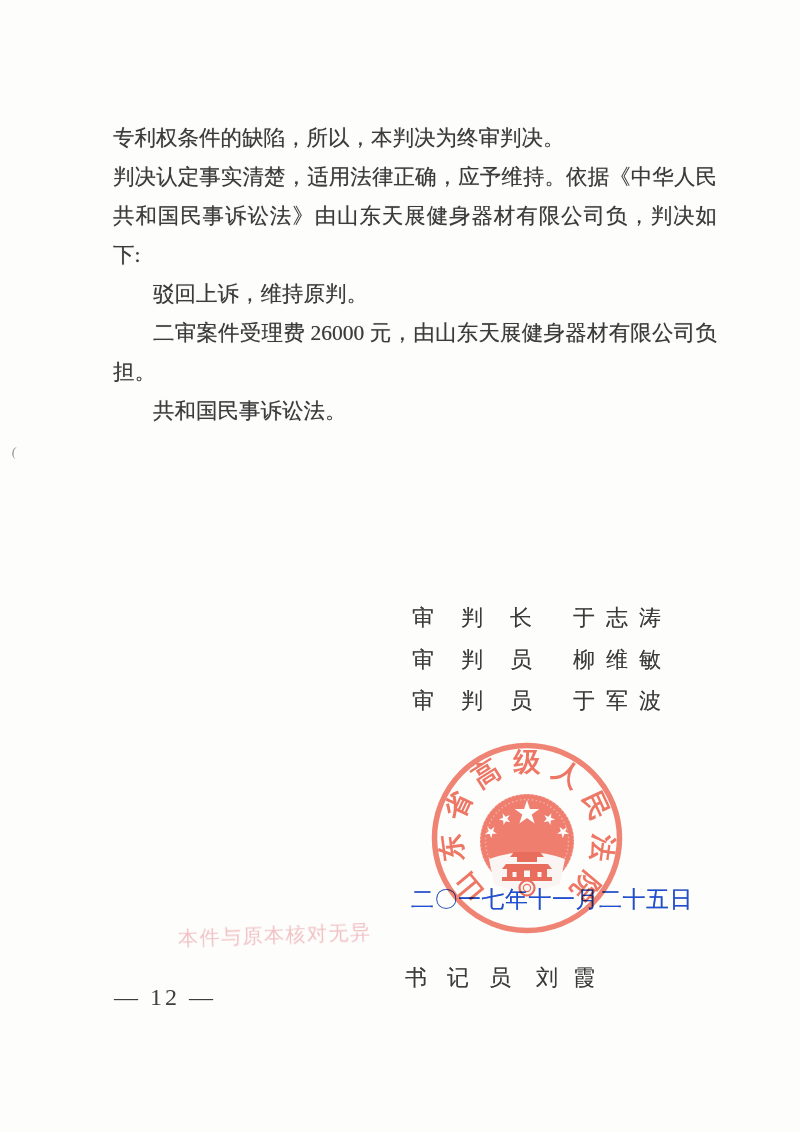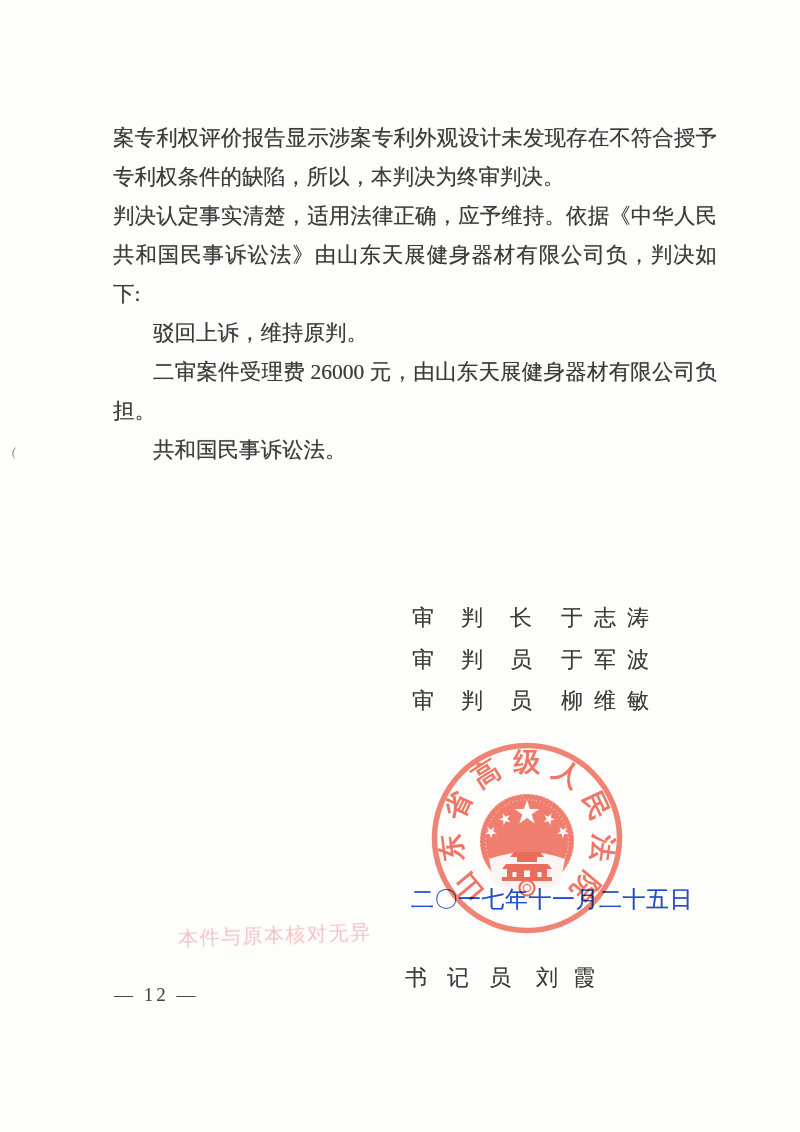--- a/index.html
+++ b/index.html
@@ -18,21 +18,21 @@
   .indent{text-indent:40px;}
   .full{white-space:normal;text-align:justify;text-align-last:justify;}
   
   .signatures{
     position:absolute;left:412px;top:597px;
     font-size:22px;line-height:41.5px;
     text-shadow:0 0 .6px rgba(59,59,59,.55);
   }
   .sig-row{white-space:nowrap;}
   .sig-title{letter-spacing:27px;}
-  .sig-name{letter-spacing:11px;margin-left:2px;}
+  .sig-name{letter-spacing:11px;margin-left:14px;}
   
   .date-line{
     position:absolute;left:411px;top:884px;
     font-size:23px;letter-spacing:.5px;color:#1d4ed8;
     text-shadow:0 0 .6px rgba(70,70,70,.55);white-space:nowrap;
   }
   
   .seal{
     position:absolute;left:427px;top:738px;width:200px;height:200px;
     mix-blend-mode:multiply;opacity:.88;pointer-events:none;
@@ -51,56 +51,55 @@
   
   .clerk-line{
     position:absolute;left:405px;top:963px;font-size:22px;
     text-shadow:0 0 .6px rgba(59,59,59,.55);white-space:nowrap;
   }
   .clerk-title{letter-spacing:20px;}
   .clerk-name{letter-spacing:15px;margin-left:5px;text-align:right;}
   
   .page-number{
     position:absolute;left:114px;top:984px;
-    font-size:19px;letter-spacing:3px;color:#3f3f3f;white-space:nowrap;
+    font-size:24px;letter-spacing:3px;color:#3f3f3f;white-space:nowrap;
   }
   
   .scan-artifact{
     position:absolute;left:12px;top:444px;font-size:13px;color:#8d8d8d;
     transform:rotate(6deg);
   }
 </style>
 </head>
 <body>
 
 <div class="page">
 
   <span class="scan-artifact">(</span>
 
   <main class="body-text">
-    <p class="line full">案专利权评价报告显示涉案专利外观设计未发现存在不符合授予</p>
     <p class="line">专利权条件的缺陷，所以，本判决为终审判决。</p>
     <p class="line full">判决认定事实清楚，适用法律正确，应予维持。依据《中华人民</p>
     <p class="line full">共和国民事诉讼法》由山东天展健身器材有限公司负，判决如</p>
     <p class="line">下:</p>
     <p class="line indent">驳回上诉，维持原判。</p>
     <p class="line indent full">二审案件受理费 26000 元，由山东天展健身器材有限公司负</p>
     <p class="line">担。</p>
     <p class="line indent">共和国民事诉讼法。</p>
   </main>
 
   <section class="signatures">
     <div class="sig-row">
       <span class="sig-title">审判长</span><span class="sig-name">于志涛</span>
     </div>
     <div class="sig-row">
-      <span class="sig-title">审判员</span><span class="sig-name">于军波</span>
+      <span class="sig-title">审判员</span><span class="sig-name">柳维敏</span>
     </div>
     <div class="sig-row">
-      <span class="sig-title">审判员</span><span class="sig-name">柳维敏</span>
+      <span class="sig-title">审判员</span><span class="sig-name">于军波</span>
     </div>
   </section>
 
   <div class="date-line">二〇一七年十一月二十五日</div>
 
   <svg class="seal" viewBox="0 0 200 200" xmlns="http://www.w3.org/2000/svg">
     <defs>
       <path id="star" d="M0,-1 L0.225,-0.309 L0.951,-0.309 L0.363,0.118 L0.588,0.809 L0,0.382 L-0.588,0.809 L-0.363,0.118 L-0.951,-0.309 L-0.225,-0.309 Z"></path>
     </defs>
 

